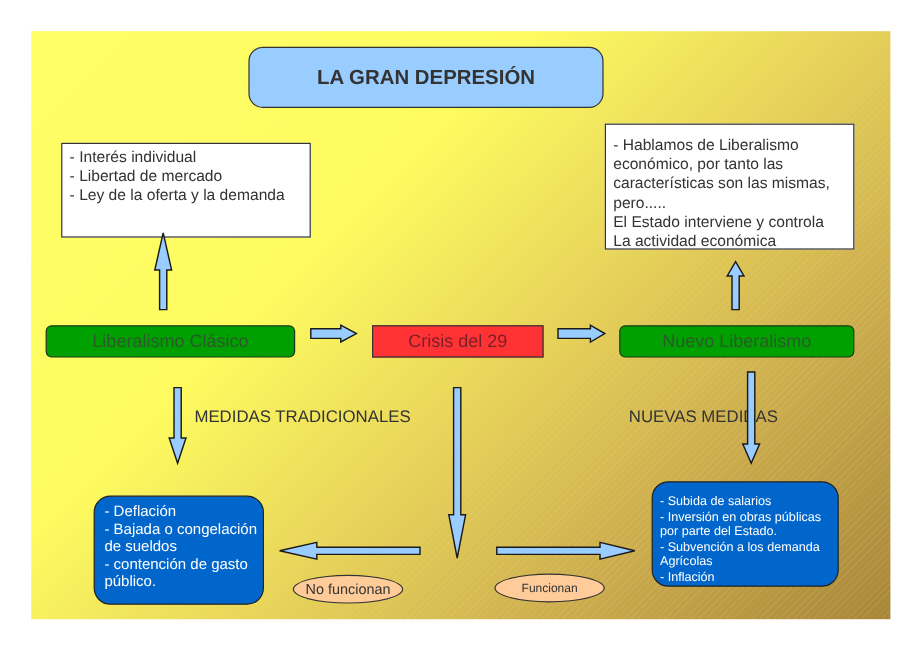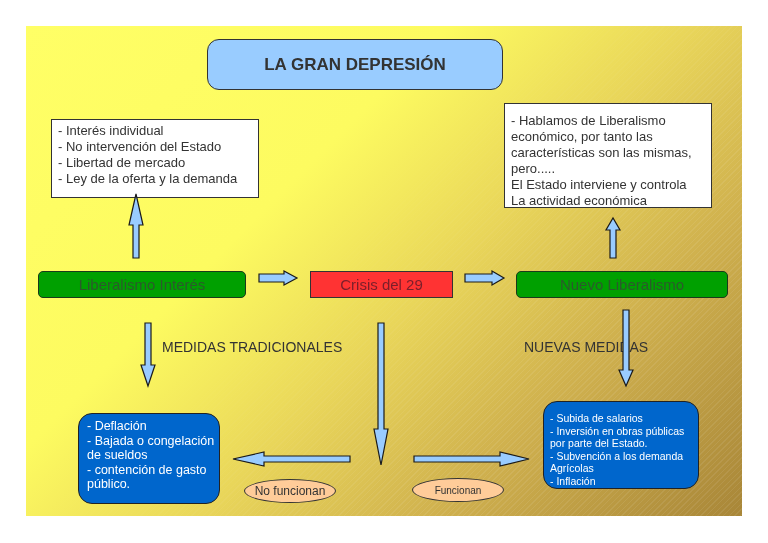--- a/index.html
+++ b/index.html
@@ -31,21 +31,21 @@
     font-size: 13px; line-height: 16px; color: #333; padding: 3px 6px;
   }
   .note-left { left: 51px; top: 103px; width: 208px; height: 79px; margin-top: 16px; }
   .note-right { left: 504px; top: 103px; width: 208px; height: 105px; padding-top: 9px; }
   .line { display: block; white-space: nowrap; }
   .green-box {
     background: #00a000; border: 1.5px solid #1a3a1a; border-radius: 5px; box-sizing: border-box;
     color: #2b5a2b; font-size: 15px; display: flex; align-items: center; justify-content: center;
   }
   .g-left { left: 38px; top: 271px; width: 208px; height: 27px; }
-  .g-right { left: 516px; top: 271px; width: 212px; height: 27px; }
+  .g-right { left: 516px; top: 271px; width: 196px; height: 27px; }
   .red-box {
     left: 310px; top: 271px; width: 143px; height: 27px;
     background: #ff3333; border: 1.5px solid #333; box-sizing: border-box;
     color: #7a1f2a; font-size: 15px; display: flex; align-items: center; justify-content: center;
   }
   .label-small { font-size: 14px; color: #333; }
   .blue-box {
     background: #0066cc; border: 1.5px solid #222; border-radius: 14px; box-sizing: border-box; color: #ffffff;
   }
   .b-left { left: 78px; top: 413px; width: 142px; height: 91px; font-size: 12.5px; line-height: 14.5px; padding: 5px 8px; }
@@ -63,36 +63,35 @@
 <body>
 
 <div id="slide"></div>
 
 <div class="abs title-box">
   <span>LA GRAN DEPRESIÓN</span>
 </div>
 
 <div class="abs note-box note-left">
   <span class="line">- Interés individual</span>
-  <span class="line">- No intervención del Estado</span>
   <span class="line">- Libertad de mercado</span>
   <span class="line">- Ley de la oferta y la demanda</span>
 </div>
 
 <div class="abs note-box note-right">
   <span class="line">- Hablamos de Liberalismo</span>
   <span class="line">económico, por tanto las</span>
   <span class="line">características son las mismas,</span>
   <span class="line">pero.....</span>
   <span class="line">El Estado interviene y controla</span>
   <span class="line">La actividad económica</span>
 </div>
 
 <div class="abs green-box g-left">
-  <span>Liberalismo Interés</span>
+  <span>Liberalismo Clásico</span>
 </div>
 <div class="abs red-box">
   <span>Crisis del 29</span>
 </div>
 <div class="abs green-box g-right">
   <span>Nuevo Liberalismo</span>
 </div>
 
 <div class="abs label-small" style="left:162px; top:339px;">MEDIDAS TRADICIONALES</div>
 <div class="abs label-small" style="left:524px; top:339px;">NUEVAS MEDIDAS</div>

